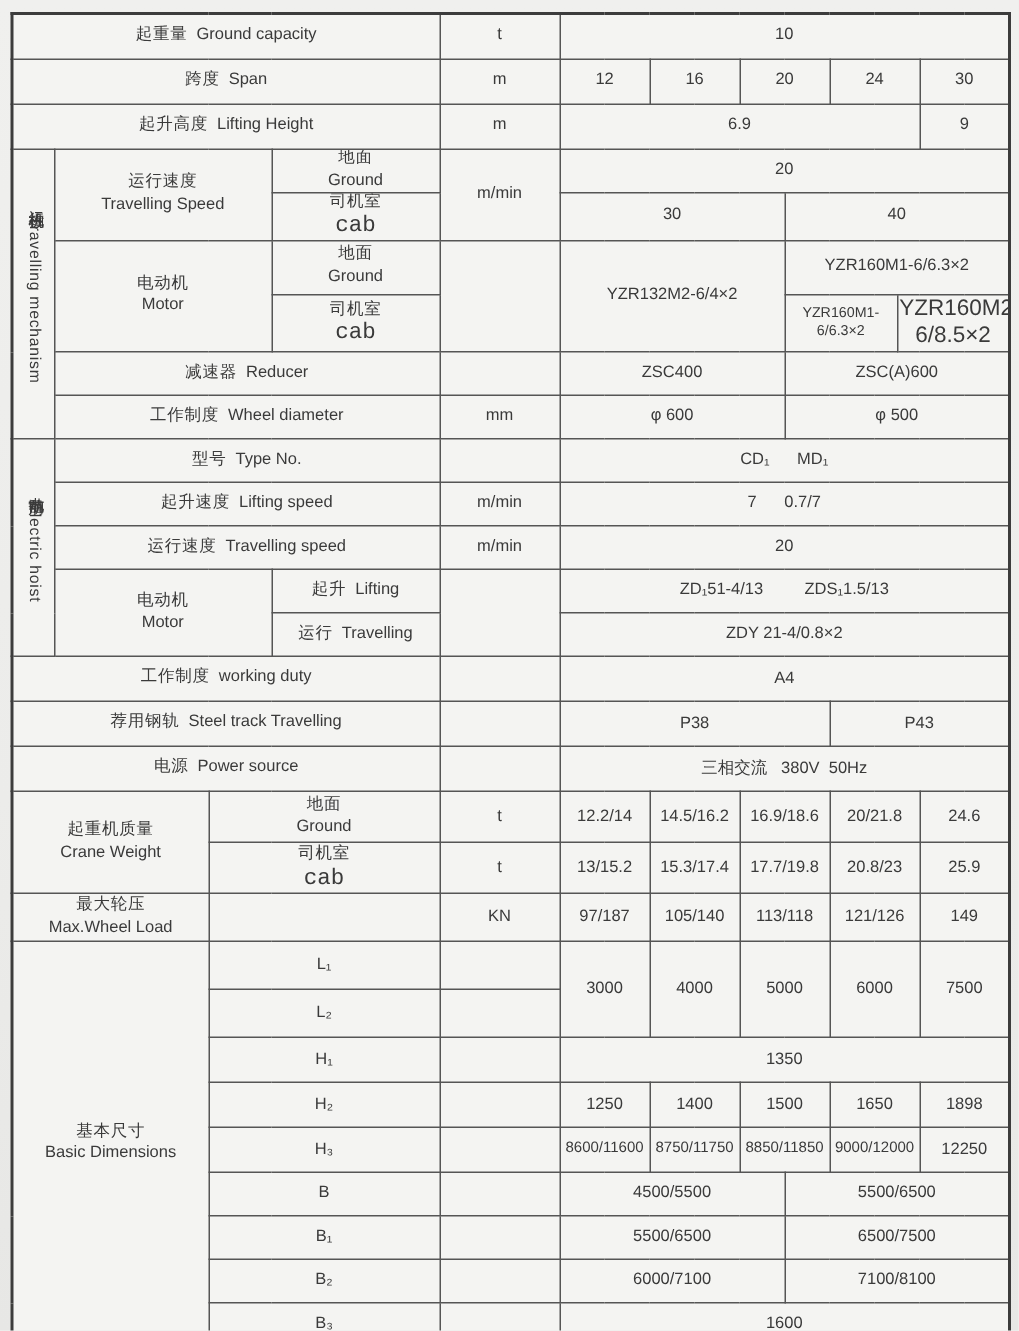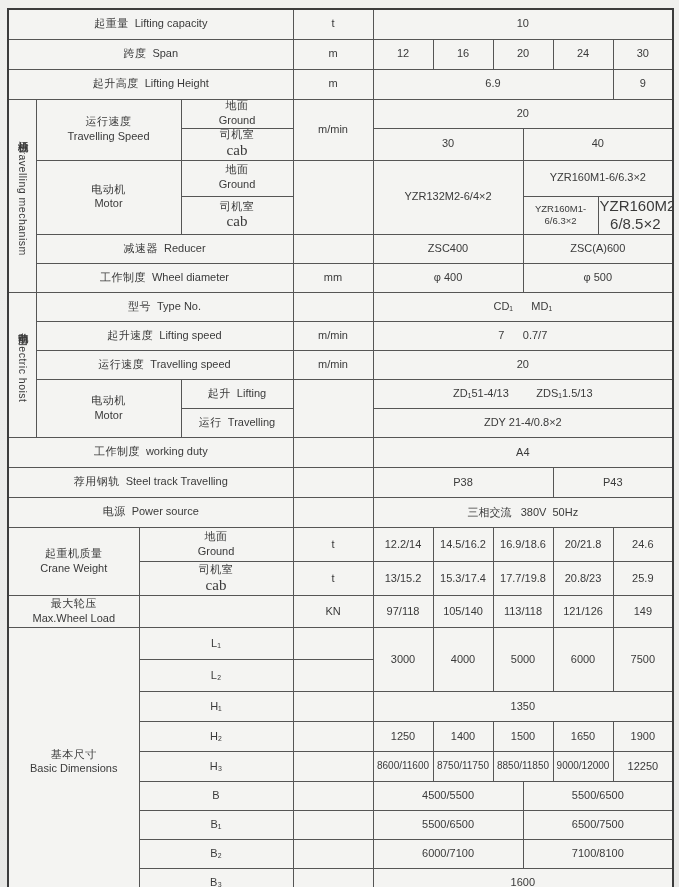--- a/index.html
+++ b/index.html
@@ -18,21 +18,21 @@
   td{
     border:1px solid #555;
     text-align:center;vertical-align:middle;
     font-size:11px;padding:0 1px;overflow:hidden;
     line-height:1.25;
   }
   tr{height:29px;}
   tr.h30{height:30px;} tr.h32{height:32px;} tr.h34{height:34px;} tr.h36{height:36px;}
   .two span{display:block;}
   .inl .en{margin-left:6px;}
-  .cabword{font-size:15px;line-height:1.05;font-family:Liberation Serif, serif;}
+  .cabword{font-size:15px;line-height:1.05;font-family:Liberation Mono, monospace;}
   .pre{white-space:pre;}
   .vert{
     writing-mode:vertical-rl;text-orientation:mixed;
     font-size:10.5px;letter-spacing:1.5px;display:inline-block;
   }
   .vert .en{margin-top:10px;letter-spacing:0.5px;}
   .zh{letter-spacing:0.5px;font-family:Liberation Mono, monospace;}
 </style>
 </head>
 <body>
@@ -62,21 +62,21 @@
         <col style="width:15px">
         <col style="width:15px">
     <col style="width:15px">
         <col style="width:15px">
         <col style="width:15px">
         <col style="width:15px">
   </colgroup>
 
   <tbody>
         <tr class="h30">
-    <td colspan="4" class="inl"><span class="zh">起重量</span><span class="en">Lifting capacity</span></td>
+    <td colspan="4" class="inl"><span class="zh">起重量</span><span class="en">Ground capacity</span></td>
     <td>t</td>
     <td colspan="20">10</td>
   </tr>
 
   <tr class="h30">
     <td colspan="4" class="inl"><span class="zh">跨度</span><span class="en">Span</span></td>
     <td>m</td>
     <td colspan="4">12</td>
     <td colspan="4">16</td>
     <td colspan="4">20</td>
@@ -140,21 +140,21 @@
   <tr>
     <td colspan="3" class="inl"><span class="zh">减速器</span><span class="en">Reducer</span></td>
     <td></td>
     <td colspan="10">ZSC400</td>
     <td colspan="10">ZSC(A)600</td>
   </tr>
 
   <tr>
     <td colspan="3" class="inl"><span class="zh">工作制度</span><span class="en">Wheel diameter</span></td>
     <td>mm</td>
-    <td colspan="10">φ 400</td>
+    <td colspan="10">φ 600</td>
     <td colspan="10">φ 500</td>
   </tr>
 
   <tr>
     <td rowspan="5"><span class="vert"><span class="zh">电动葫芦</span><span class="en">Electric hoist</span></span></td>
     <td colspan="3" class="inl"><span class="zh">型号</span><span class="en">Type No.</span></td>
     <td></td>
     <td colspan="20" class="pre">CD₁      MD₁</td>
   </tr>
 
@@ -234,21 +234,21 @@
     <td colspan="4">25.9</td>
   </tr>
 
   <tr class="h32">
     <td colspan="2" class="two">
             <span class="zh">最大轮压</span>
             <span class="en">Max.Wheel Load</span>
           </td>
     <td colspan="2"></td>
     <td>KN</td>
-    <td colspan="4">97/118</td>
+    <td colspan="4">97/187</td>
     <td colspan="4">105/140</td>
     <td colspan="4">113/118</td>
     <td colspan="4">121/126</td>
     <td colspan="4">149</td>
   </tr>
 
   <tr class="h32">
     <td colspan="2" rowspan="9" class="two">
             <span class="zh">基本尺寸</span>
             <span class="en">Basic Dimensions</span>
@@ -273,21 +273,21 @@
     <td colspan="20">1350</td>
   </tr>
 
   <tr class="h30">
     <td colspan="2">H₂</td>
     <td></td>
     <td colspan="4">1250</td>
     <td colspan="4">1400</td>
     <td colspan="4">1500</td>
     <td colspan="4">1650</td>
-    <td colspan="4">1900</td>
+    <td colspan="4">1898</td>
   </tr>
 
   <tr class="h30">
     <td colspan="2">H₃</td>
     <td></td>
     <td colspan="4" style="font-size:10px">8600/11600</td>
     <td colspan="4" style="font-size:10px">8750/11750</td>
     <td colspan="4" style="font-size:10px">8850/11850</td>
     <td colspan="4" style="font-size:10px">9000/12000</td>
     <td colspan="4">12250</td>

